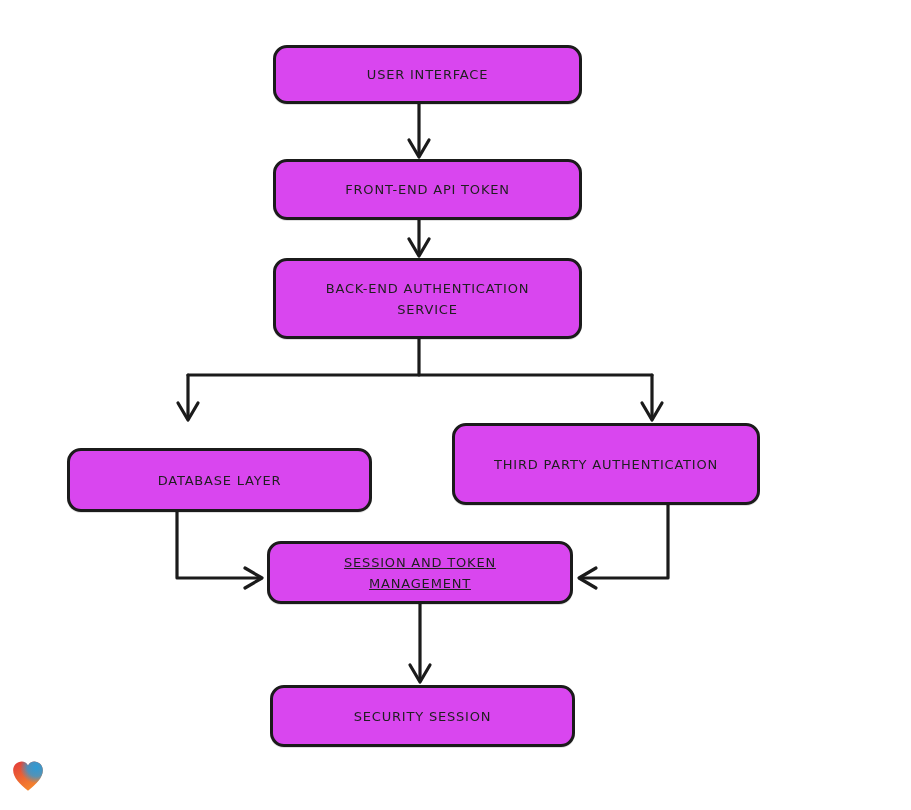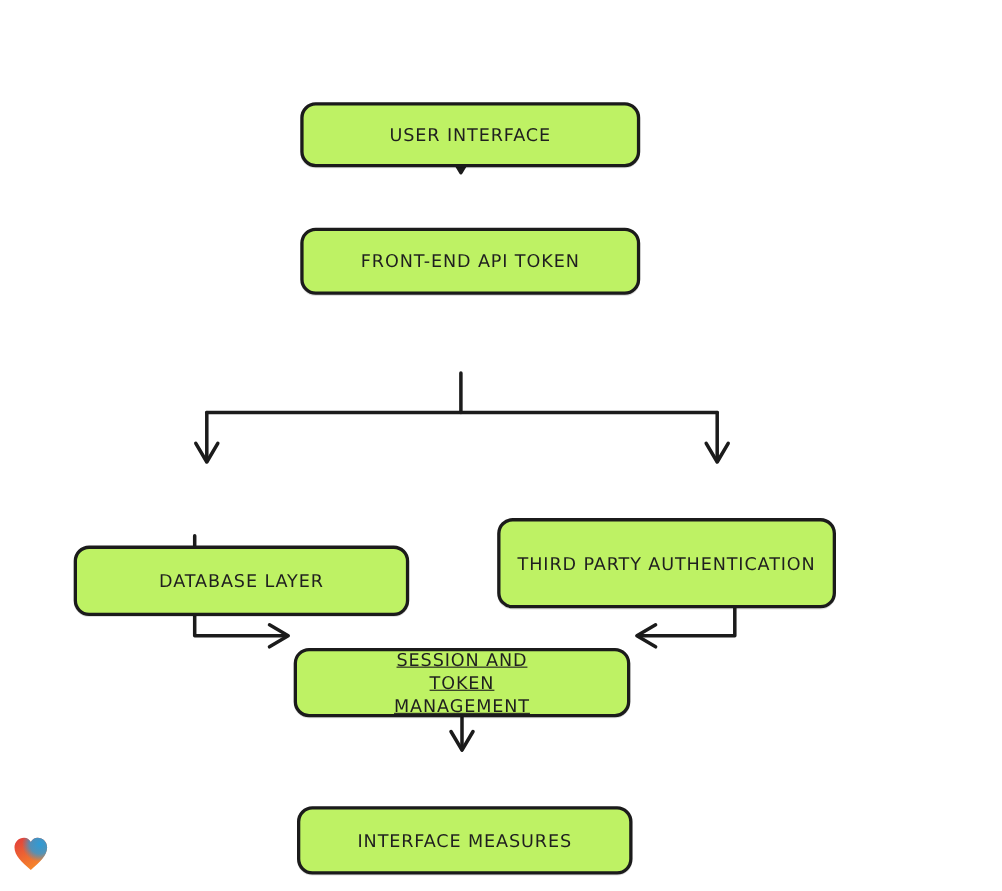--- a/index.html
+++ b/index.html
@@ -19,33 +19,32 @@
     position: absolute;
     left: 0;
     top: 0;
     width: 911px;
     height: 810px;
     pointer-events: none;
   }
   .node {
     position: absolute;
     box-sizing: border-box;
-    background: #bef264;
+    background: #d946ef;
     border: 3.4px solid #1b1b1b;
     border-radius: 14px;
     display: flex;
     align-items: center;
     justify-content: center;
     text-align: center;
     color: #1f1f1f;
-    font-size: 16px;
+    font-size: 13px;
     letter-spacing: 0.8px;
     line-height: 21px;
     box-shadow: 0 1px 0 rgba(0,0,0,0.12);
-    margin-top: 48px;
   }
   .node .label { display: inline-block; }
   
   .n1 { left: 273px; top: 45px;  width: 309px; height: 59px; }
   .n2 { left: 273px; top: 159px; width: 309px; height: 61px; }
   .n3 { left: 273px; top: 258px; width: 309px; height: 81px; }
   .n3 .label { max-width: 210px; }
   .n4 { left: 67px;  top: 448px; width: 305px; height: 64px; }
   .n5 { left: 452px; top: 423px; width: 308px; height: 82px; }
   .n6 { left: 267px; top: 541px; width: 306px; height: 63px; }
@@ -92,35 +91,38 @@
   </svg>
 
   <div class="node n1">
     <span class="label">USER INTERFACE</span>
   </div>
 
   <div class="node n2">
     <span class="label">FRONT-END API TOKEN</span>
   </div>
 
+  <div class="node n3">
+    <span class="label">BACK-END AUTHENTICATION SERVICE</span>
+  </div>
 
   <div class="node n4">
     <span class="label">DATABASE LAYER</span>
   </div>
 
   <div class="node n5">
     <span class="label">THIRD PARTY AUTHENTICATION</span>
   </div>
 
   <div class="node n6">
     <span class="label">SESSION AND TOKEN MANAGEMENT</span>
   </div>
 
   <div class="node n7">
-    <span class="label">INTERFACE MEASURES</span>
+    <span class="label">SECURITY SESSION</span>
   </div>
 
   <div class="logo">
     <svg width="38" height="38" viewBox="0 0 32 32">
       <defs>
         <linearGradient id="heart-base" x1="0" y1="0" x2="0.55" y2="1">
           <stop offset="0" stop-color="#e23b3b"></stop>
           <stop offset="1" stop-color="#f6882b"></stop>
         </linearGradient>
         <radialGradient id="heart-blue" cx="0.78" cy="0.2" r="0.55">

